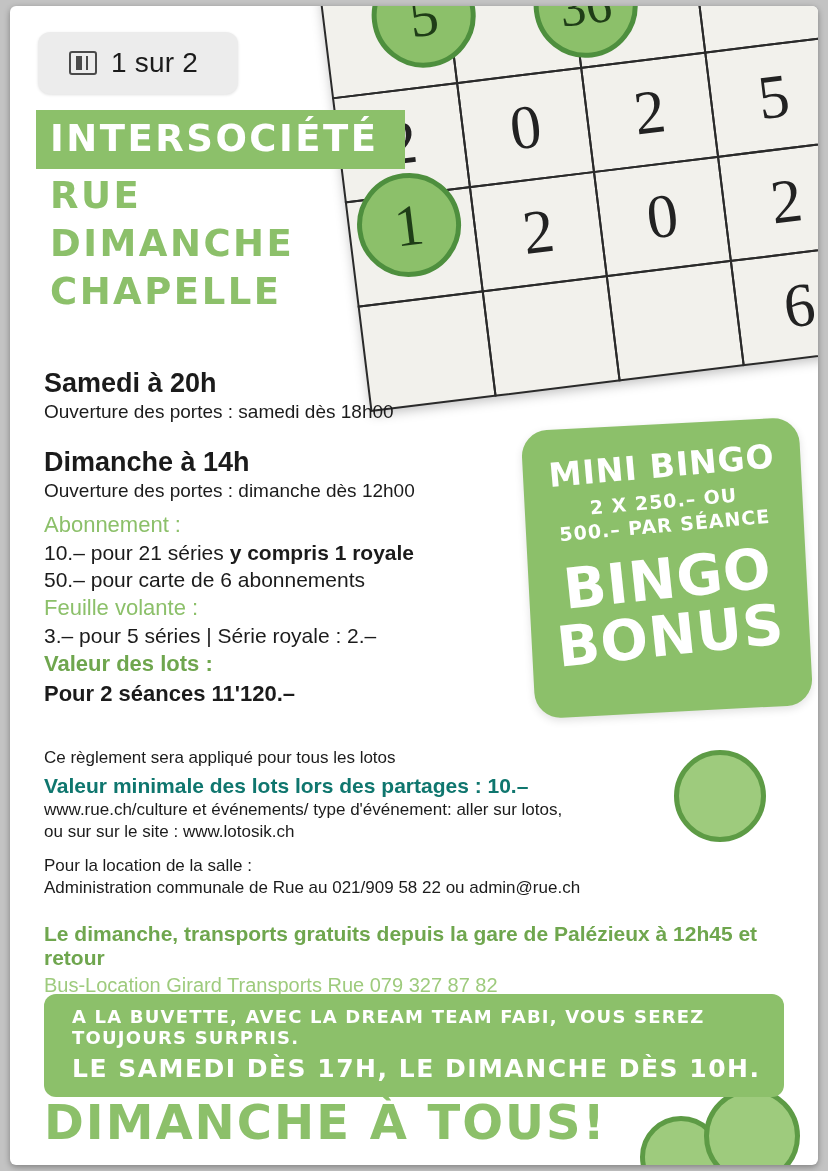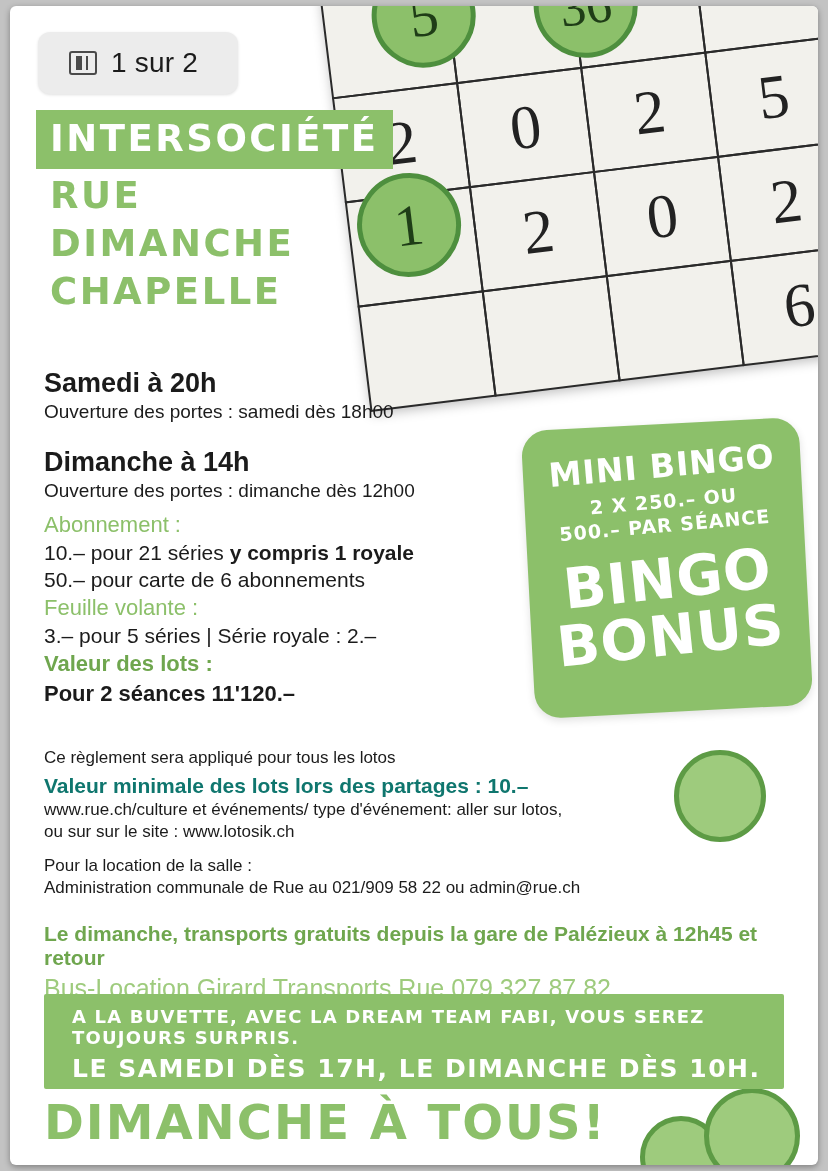--- a/index.html
+++ b/index.html
@@ -116,21 +116,21 @@
     z-index: 20;
     font-family: "DejaVu Sans", sans-serif;
   }
   .headline .hl-1 {
     display: inline-block;
     background: #8cc06a;
     color: #ffffff;
     font-size: 37px;
     font-weight: bold;
     letter-spacing: 2.5px;
-    padding: 7px 14px 9px 14px;
+    padding: 7px 26px 9px 14px;
   }
   .headline .hl-line {
     display: block;
     color: #8cc06a;
     font-size: 37px;
     font-weight: bold;
     letter-spacing: 2.5px;
     padding: 5px 14px 0 14px;
   }
 
@@ -185,30 +185,30 @@
   .circle.r3 { width: 82px; height: 82px; right: 96px; top: 1110px; z-index: 11; }
 
   
   .info { position: absolute; left: 34px; top: 740px; z-index: 20; width: 700px; }
   .info .i-small { font-size: 17px; color: #1b1b1b; margin: 2px 0; }
   .info .i-strong { font-size: 21px; font-weight: bold; color: #0f766e; margin: 6px 0 2px 0; }
   .info .i-block { margin-top: 14px; }
 
   .transport { position: absolute; left: 34px; top: 916px; z-index: 20; }
   .tr-1 { font-size: 21px; color: #6fa64e; font-weight: bold; }
-  .tr-2 { font-size: 25px; color: #9ecb7d; margin-top: 4px; }
+  .tr-2 { font-size: 20px; color: #9ecb7d; margin-top: 4px; }
 
   
   .buvette {
     position: absolute;
     left: 34px; top: 988px;
     width: 740px;
     background: #8cc06a;
-    border-radius: 2px;
-    padding: 12px 22px 6px 28px;
+    border-radius: 12px;
+    padding: 12px 22px 14px 28px;
     z-index: 20;
     color: #ffffff;
     font-family: "DejaVu Sans", sans-serif;
   }
   .bv-1 { font-size: 18px; font-weight: bold; letter-spacing: 1.2px; }
   .bv-2 { font-size: 25px; font-weight: bold; letter-spacing: 1.5px; margin-top: 6px; }
 
   .welcome {
     position: absolute;
     left: 34px; top: 1088px;

